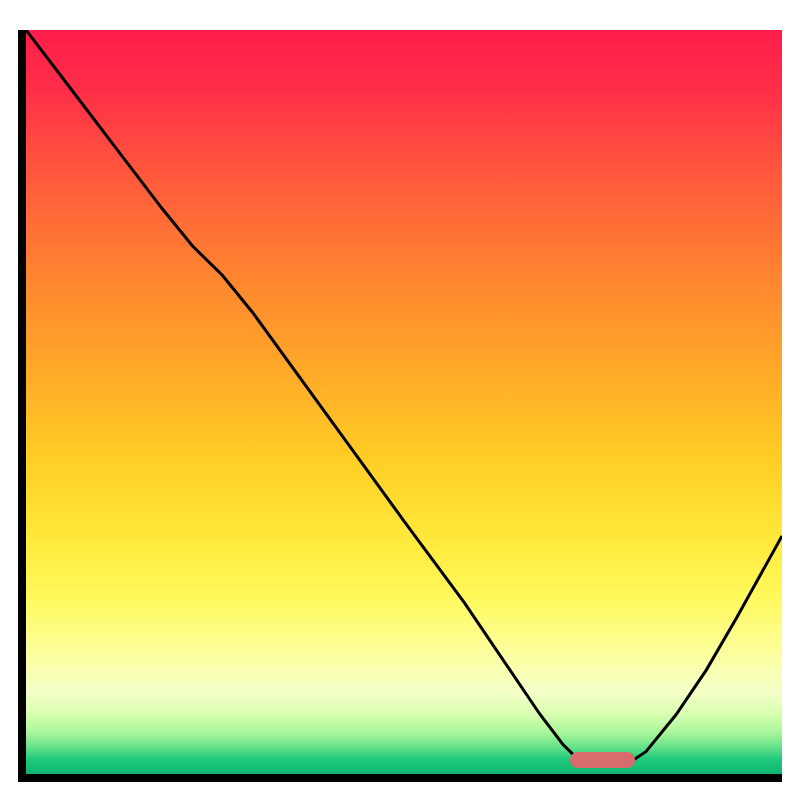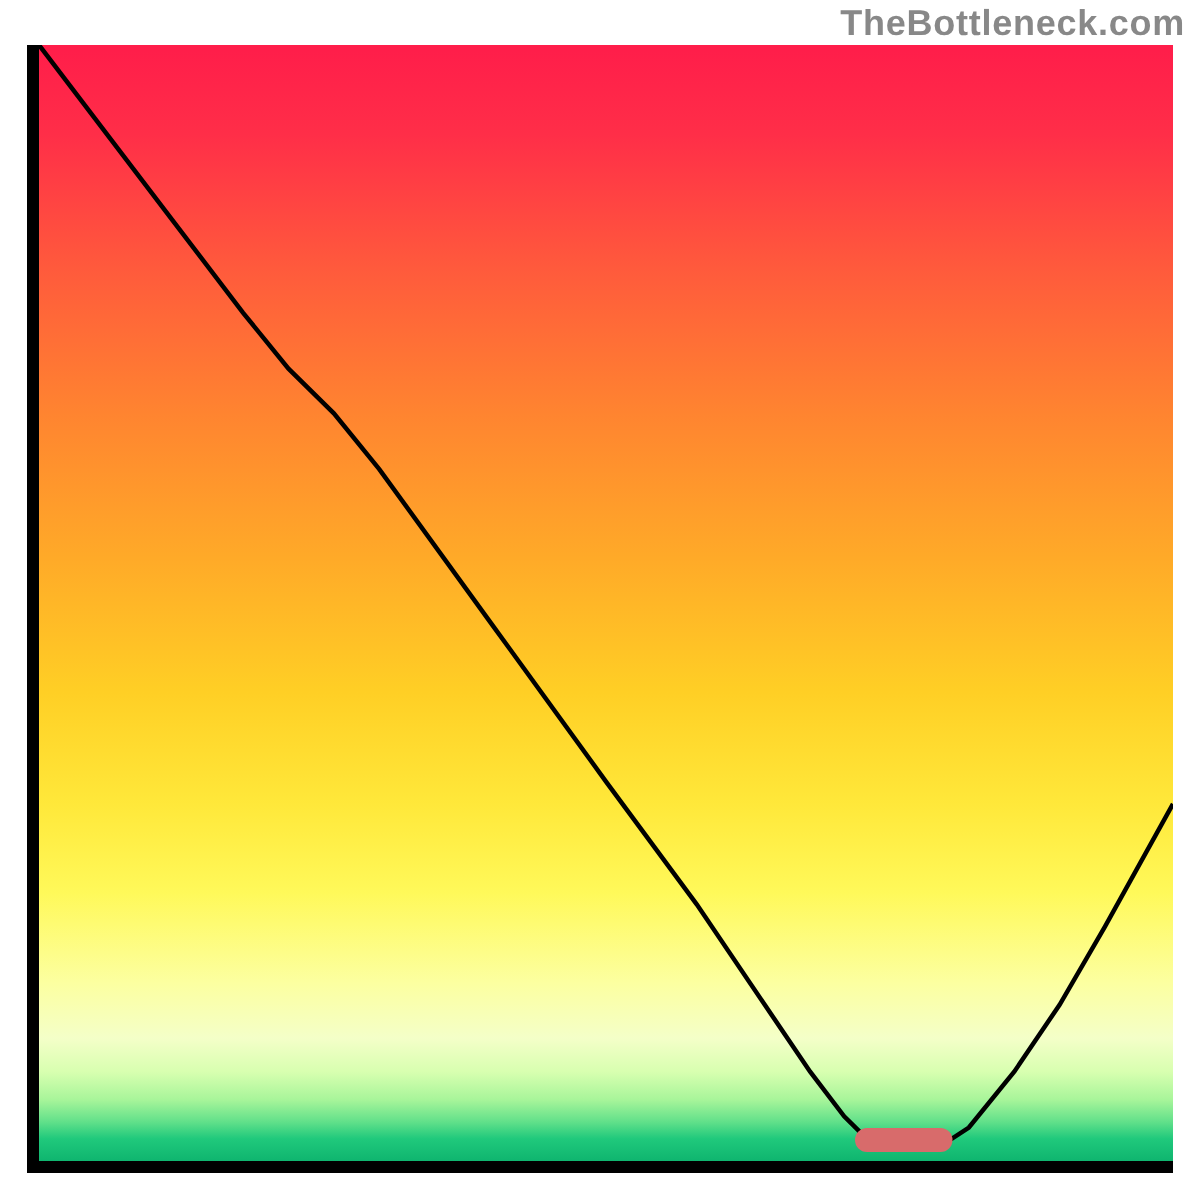--- a/index.html
+++ b/index.html
@@ -70,21 +70,20 @@
     position: absolute;
     background: #d86b6b;
     border-radius: 8px;
   }
 </style>
 </head>
 <body>
 
 <div class="frame">
 
-  <div class="watermark">TheBottleneck.com</div>
 
   <div class="plot">
 
     <div class="gradient-bg"></div>
 
     <svg class="curve-svg" viewBox="0 0 100 100" preserveAspectRatio="none">
       <path d="M0.00 0.00 L6.00 8.00 L12.00 16.00 L18.00 24.00 L22.00 29.00 L26.00 33.00 L30.00 38.00 L40.00 52.00 L50.00 66.00 L58.00 77.00 L64.00 86.00 L68.00 92.00 L71.00 96.00 L73.00 98.00 L76.00 99.00 L79.00 99.00 L82.00 97.00 L86.00 92.00 L90.00 86.00 L94.00 79.00 L100.00 68.00" fill="none" stroke="#000" stroke-width="3" vector-effect="non-scaling-stroke"></path>
     </svg>
 
     <div class="marker" style="left: 72%; width: 8.5%; bottom: 0.8%; height: 16px; background: rgb(216, 107, 107);"></div>

